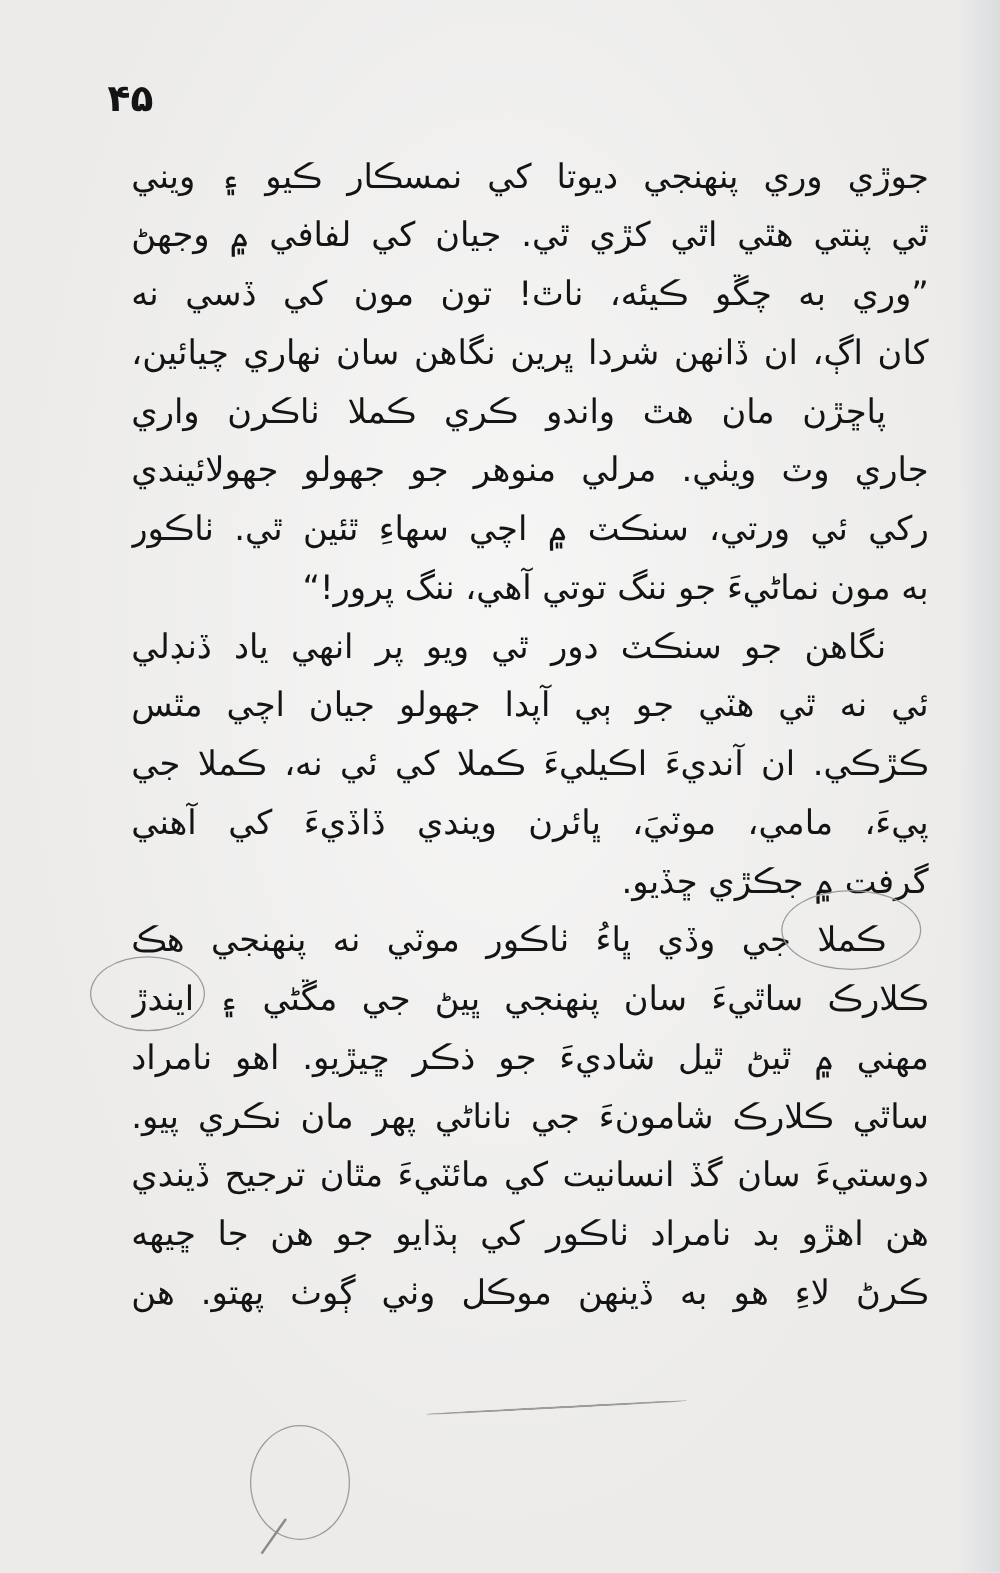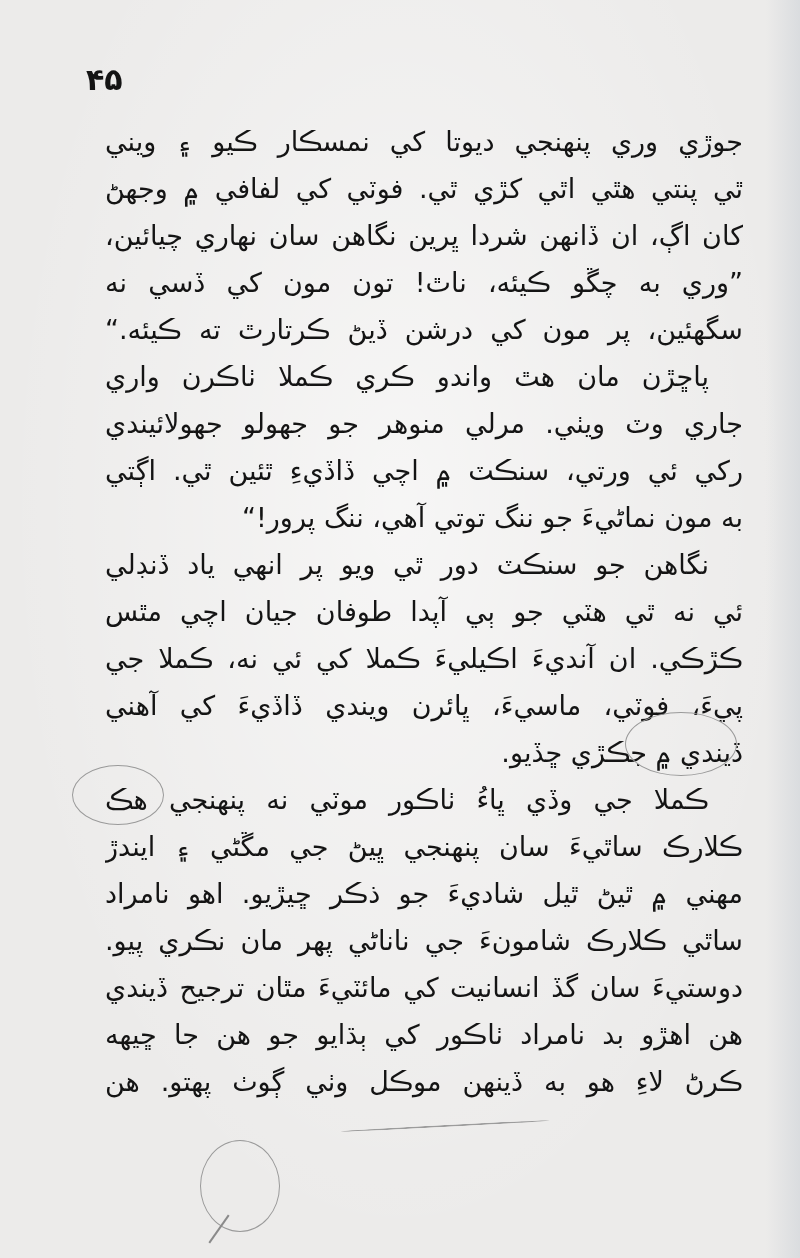--- a/index.html
+++ b/index.html
@@ -53,33 +53,32 @@
 </head>
 <body>
 
 <div class="page">
   <div class="edge-right"></div>
 
   <div class="page-number">۴۵</div>
 
   <div class="text-block">
     <div class="line">جوڙي وري پنهنجي ديوتا کي نمسڪار ڪيو ۽ ويني</div>
-    <div class="line">ٿي پنتي هٿي اٿي کڙي ٿي. فوٽي کي لفافي ۾ وجهڻ</div>
+    <div class="line">ٿي پنتي هٿي اٿي کڙي ٿي. جيان کي لفافي ۾ وجهڻ</div>
+    <div class="line">”وري به چڱو ڪيئه، ناٿ! تون مون کي ڏسي نه</div>
     <div class="line">کان اڳ، ان ڏانهن شردا ڀرين نگاهن سان نهاري چيائين،</div>
-    <div class="line">”وري به چڱو ڪيئه، ناٿ! تون مون کي ڏسي نه</div>
-    <div class="line">سگهئين، پر مون کي درشن ڏيڻ ڪرتارٿ ته ڪيئه.“</div>
     <div class="line indent">پاڇڙن مان هٿ واندو ڪري ڪملا ٺاڪرن واري</div>
     <div class="line">جاري وٽ ويٺي. مرلي منوهر جو جهولو جهولائيندي</div>
-    <div class="line">رکي ئي ورتي، سنڪٽ ۾ اچي ڏاڏيءِ ٿئين ٿي. اڳتي</div>
+    <div class="line">رکي ئي ورتي، سنڪٽ ۾ اچي سهاءِ ٿئين ٿي. ٺاڪور</div>
     <div class="line short">به مون نماڻيءَ جو ننگ توتي آهي، ننگ پرور!“</div>
     <div class="line indent">نگاهن جو سنڪٽ دور ٿي ويو پر انهي ياد ڏنڊلي</div>
-    <div class="line">ئي نه ٿي هٽي جو ٻي آپدا طوفان جيان اچي مٿس</div>
+    <div class="line">ئي نه ٿي هٽي جو ٻي آپدا جهولو جيان اچي مٿس</div>
     <div class="line">ڪڙڪي. ان آنديءَ اڪيليءَ ڪملا کي ئي نه، ڪملا جي</div>
-    <div class="line">پيءَ، فوٽي، ماسيءَ، ڀائرن ويندي ڏاڏيءَ کي آهني</div>
-    <div class="line short">ڏيندي ۾ جڪڙي ڇڏيو.</div>
+    <div class="line">پيءَ، مامي، موٽيَ، ڀائرن ويندي ڏاڏيءَ کي آهني</div>
+    <div class="line short">گرفت ۾ جڪڙي ڇڏيو.</div>
     <div class="line indent">ڪملا جي وڏي ڀاءُ ٺاڪور موٽي نه پنهنجي هڪ</div>
     <div class="line">ڪلارڪ ساٿيءَ سان پنهنجي ڀيڻ جي مڱڻي ۽ ايندڙ</div>
     <div class="line">مهني ۾ ٿيڻ ٿيل شاديءَ جو ذڪر ڇيڙيو. اهو نامراد</div>
     <div class="line">ساٿي ڪلارڪ شامونءَ جي ناناڻي پهر مان نڪري پيو.</div>
     <div class="line">دوستيءَ سان گڏ انسانيت کي مائٽيءَ مٿان ترجيح ڏيندي</div>
     <div class="line">هن اهڙو بد نامراد ٺاڪور کي ٻڌايو جو هن جا ڇيهه</div>
     <div class="line">ڪرڻ لاءِ هو به ڏينهن موڪل وٺي ڳوٺ پهتو. هن</div>
   </div>
 
   <div class="mark" style="left:625px; top:712px; width:110px; height:62px;"></div>

